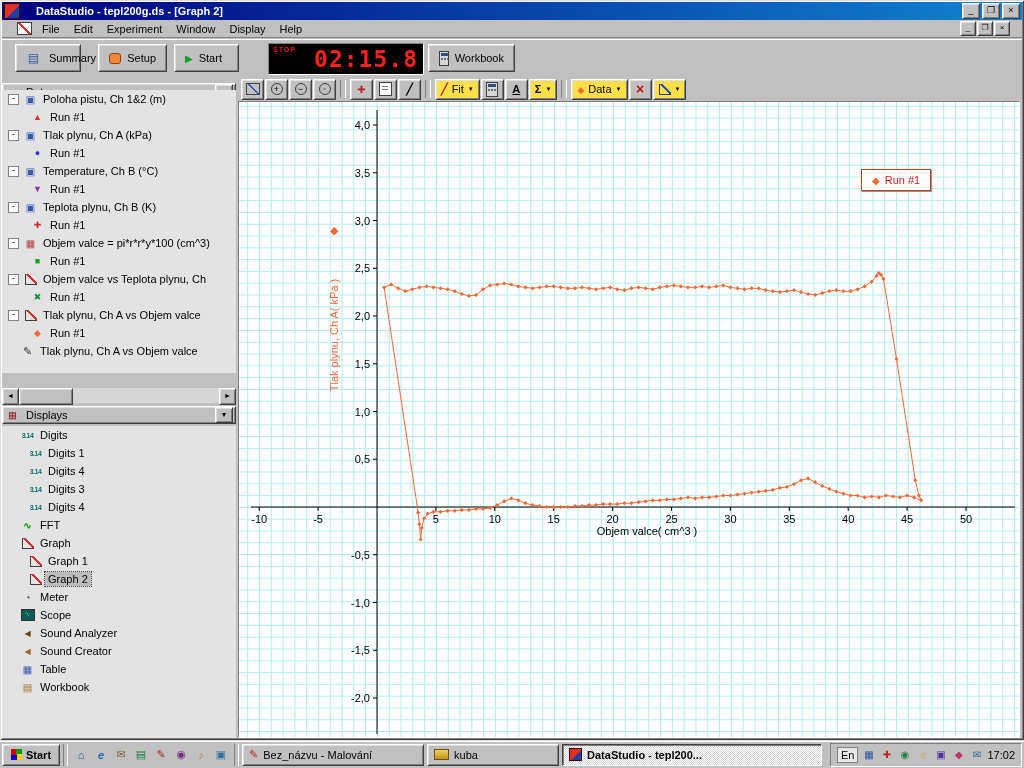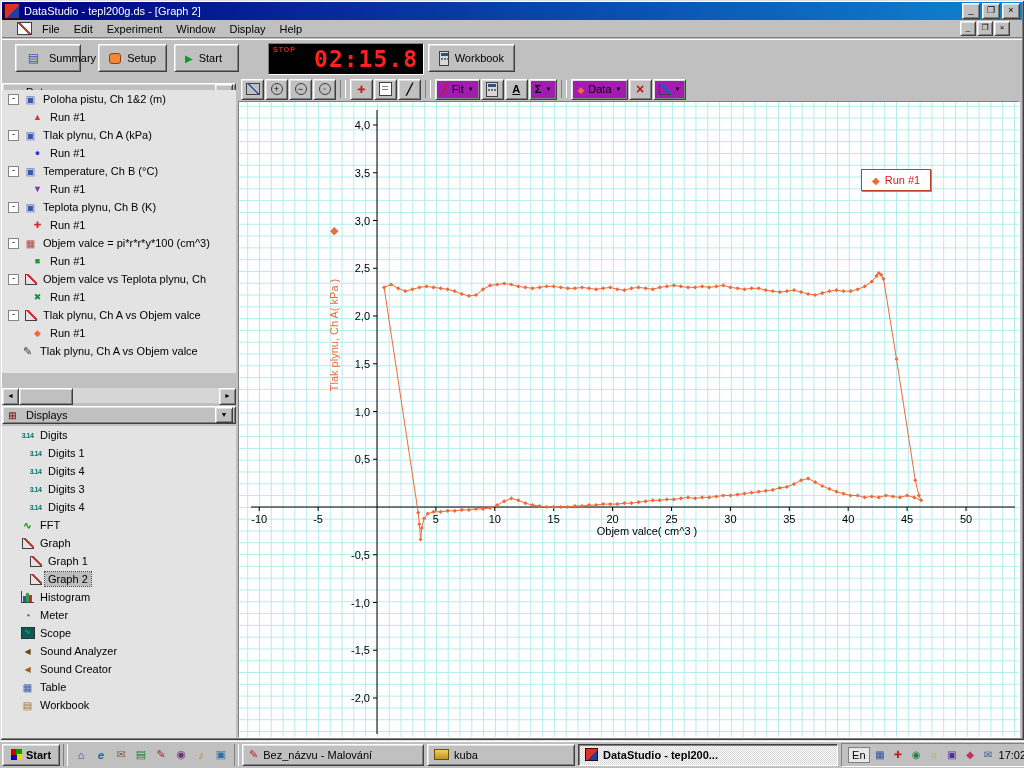--- a/index.html
+++ b/index.html
@@ -3,21 +3,21 @@
 <meta charset="utf-8">
 <style>
   html,body{margin:0;padding:0}
   body{width:1024px;height:768px;position:relative;overflow:hidden;background:#c0c0c0;
        font-family:"Liberation Sans",sans-serif;font-size:11px;color:#000}
   
   .app-window{position:absolute;left:0;top:0;width:1024px;height:740px;background:#c0c0c0;
     box-shadow:inset 1px 1px 0 #dfdfdf,inset -1px -1px 0 #404040,inset 2px 2px 0 #fff,inset -2px -2px 0 #808080}
   .titlebar{position:absolute;left:2px;top:2px;width:1020px;height:18px;
     background:linear-gradient(90deg,#000080,#1084d0);color:#fff;display:flex;align-items:center;padding:0 2px;box-sizing:border-box}
-  .titlebar .title{font-weight:normal;margin-left:4px;flex:1;white-space:nowrap;overflow:hidden}
+  .titlebar .title{font-weight:bold;margin-left:16px;flex:1;white-space:nowrap;overflow:hidden}
   .winbtn{width:16px;height:14px;flex:none;background:#c0c0c0;color:#000;text-align:center;font-size:9px;line-height:13px;
     border:1px solid;border-color:#fff #404040 #404040 #fff;box-shadow:inset 1px 1px 0 #dfdfdf,inset -1px -1px 0 #808080;margin-left:2px}
   .app-ic{width:14px;height:14px;flex:none;background:linear-gradient(135deg,#e03020 0 55%,#2040a0 55%);border:1px solid #400000}
   .menubar{position:absolute;left:2px;top:20px;width:1020px;height:18px;background:#c0c0c0;display:flex;align-items:center;
     border-bottom:1px solid #808080;box-sizing:border-box;padding:0 12px}
   .menu-item{padding:2px 7px;cursor:default}
   .mdi-ic{width:13px;height:11px;border:1px solid #404040;background:linear-gradient(45deg,transparent 45%,#d03030 45%,#d03030 58%,transparent 58%),#fff;margin:0 3px;flex:none}
   .mspacer{flex:1}
   .mdibtn{width:14px;height:13px;flex:none;background:#c0c0c0;text-align:center;font-size:8px;line-height:12px;
     border:1px solid;border-color:#fff #404040 #404040 #fff;box-shadow:inset 1px 1px 0 #dfdfdf,inset -1px -1px 0 #808080;margin-left:1px}
@@ -25,21 +25,21 @@
   .toolbar1{position:absolute;left:2px;top:39px;width:1020px;height:36px;background:#c0c0c0;border-top:1px solid #fff}
   .tbtn{position:absolute;top:4px;height:28px;display:flex;align-items:center;gap:6px;padding:0 10px;background:#c0c0c0;box-sizing:border-box;
     border:1px solid;border-color:#fff #404040 #404040 #fff;box-shadow:inset 1px 1px 0 #dfdfdf,inset -1px -1px 0 #808080}
   .timer{position:absolute;left:266px;top:3px;width:154px;height:30px;background:#000;
     border:1px solid;border-color:#808080 #fff #fff #808080}
   .timer .stop{position:absolute;left:4px;top:2px;font-size:7px;font-weight:bold;color:#e02020;letter-spacing:1px}
   .timer .digits{position:absolute;right:5px;top:2px;font-family:"DejaVu Sans Mono",monospace;font-size:23px;font-weight:bold;color:#ff2020;letter-spacing:1px}
   .toolbar2{position:absolute;left:238px;top:77px;right:2px;height:24px;background:#c0c0c0;display:flex;align-items:center;padding-left:3px}
   .gbtn{width:23px;height:21px;flex:none;display:flex;align-items:center;justify-content:center;background:#c0c0c0;margin-right:1px;box-sizing:border-box;
     border:1px solid;border-color:#fff #404040 #404040 #fff;box-shadow:inset 1px 1px 0 #dfdfdf,inset -1px -1px 0 #808080}
-  .gcombo{height:21px;flex:none;display:flex;align-items:center;gap:4px;padding:0 5px;background:#a21caf;margin-right:1px;box-sizing:border-box;
+  .gcombo{height:21px;flex:none;display:flex;align-items:center;gap:4px;padding:0 5px;background:#fde047;margin-right:1px;box-sizing:border-box;
     border:1px solid;border-color:#fff #404040 #404040 #fff;box-shadow:inset 1px 1px 0 #dfdfdf,inset -1px -1px 0 #808080}
   .darr{font-size:6px;flex:none}
   .gsep{width:4px;height:18px;flex:none;border-left:1px solid #808080;border-right:1px solid #fff;margin:0 4px 0 3px}
   .mag{width:12px;height:12px;border:1px solid #404040;border-radius:50%;display:flex;align-items:center;justify-content:center;font-size:9px;line-height:1;box-sizing:border-box}
   
   .panel-header{position:absolute;left:2px;width:234px;height:18px;background:#c0c0c0;display:flex;align-items:center;gap:4px;padding:0 2px;box-sizing:border-box;
     border:1px solid;border-color:#fff #404040 #404040 #fff;box-shadow:inset 1px 1px 0 #dfdfdf,inset -1px -1px 0 #808080}
   .panel-header .ph-label{flex:1}
   .ph-drop{width:16px;height:14px;flex:none;text-align:center;font-size:7px;line-height:13px;background:#c0c0c0;
     border:1px solid;border-color:#fff #404040 #404040 #fff;box-shadow:inset 1px 1px 0 #dfdfdf,inset -1px -1px 0 #808080}
@@ -387,26 +387,20 @@
       <span class="ticon">
           <span data-name="graph-display-icon"></span>
         </span>
       <span class="tlabel">Graph 1</span>
     </div>
     <div class="trow sub" data-name="displays-item-graph-2">
       <span class="ticon">
           <span data-name="graph-display-icon"></span>
         </span>
       <span class="tlabel sel">Graph 2</span>
-    </div>
-    <div class="trow noexp" data-name="displays-item-histogram">
-      <span class="ticon">
-          <span data-name="histogram-icon"></span>
-        </span>
-      <span class="tlabel">Histogram</span>
     </div>
     <div class="trow noexp" data-name="displays-item-meter">
       <span class="ticon" data-name="meter-icon"></span>
       <span class="tlabel">Meter</span>
     </div>
     <div class="trow noexp" data-name="displays-item-scope">
       <span class="ticon">
           <span data-name="scope-icon"></span>
         </span>
       <span class="tlabel">Scope</span>
@@ -507,21 +501,21 @@
   <span class="ql q4" data-name="quicklaunch-icon-4"></span>
   <span class="ql q5" data-name="quicklaunch-icon-5"></span>
   <span class="ql q6" data-name="quicklaunch-icon-6"></span>
   <span class="ql q7" data-name="quicklaunch-icon-7"></span>
   <span class="ql q8" data-name="quicklaunch-icon-8"></span>
   <div class="tb-sep" data-name="taskbar-separator"></div>
   <div class="taskbtn" style="width:182px" data-name="task-button-paint">
     <span class="paint-ic" data-name="paint-icon"></span>
     <span data-name="task-label">Bez_názvu - Malování</span>
   </div>
-  <div class="taskbtn" style="width:148px" data-name="task-button-kuba">
+  <div class="taskbtn" style="width:132px" data-name="task-button-kuba">
     <span class="folder-ic" data-name="folder-icon"></span>
     <span data-name="task-label">kuba</span>
   </div>
   <div class="taskbtn active" style="width:260px" data-name="task-button-datastudio">
     <span class="ds-ic" data-name="datastudio-icon"></span>
     <span data-name="task-label">DataStudio - tepl200...</span>
   </div>
   <div class="tray" data-name="system-tray">
     <span class="tray-lang" data-name="keyboard-layout-indicator">En</span>
     <span class="tray-ic t1" data-name="tray-icon-1"></span>

